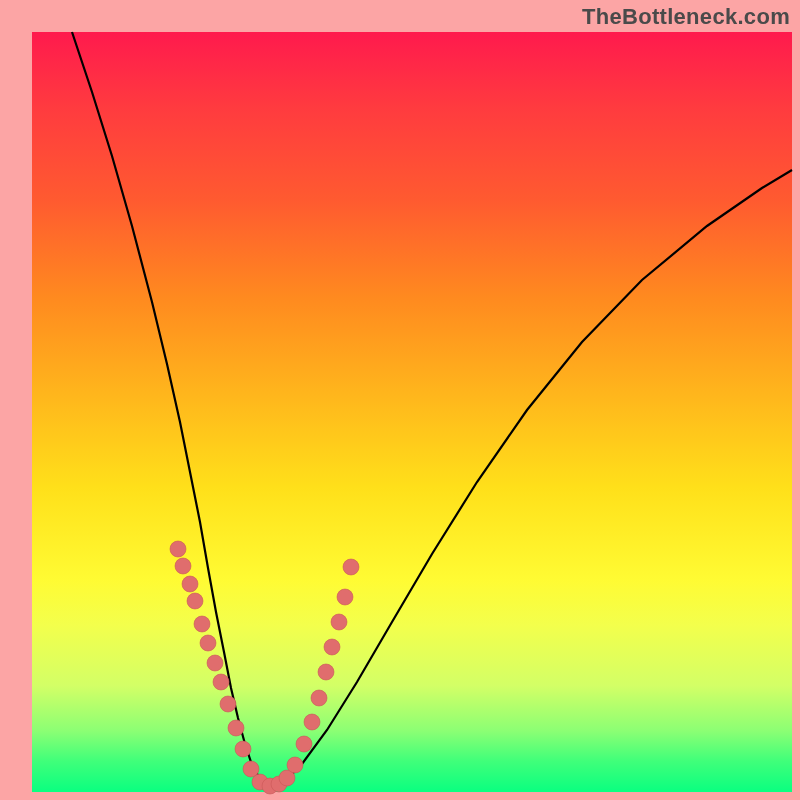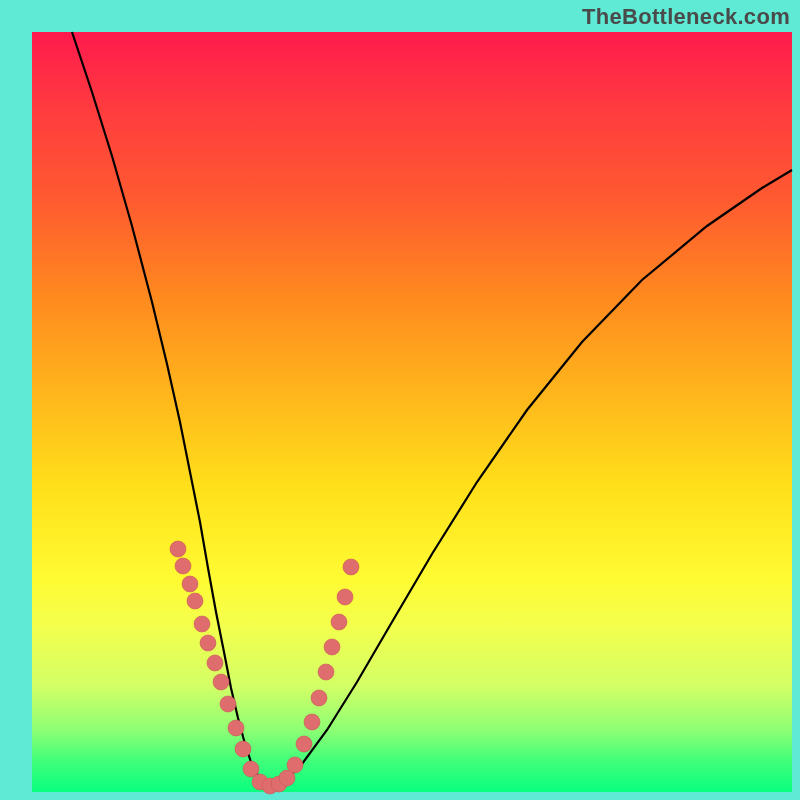--- a/index.html
+++ b/index.html
@@ -8,21 +8,21 @@
     width: 800px;
     height: 800px;
     overflow: hidden;
     background: #000;
     font-family: Arial, Helvetica, sans-serif;
   }
   .frame {
     position: relative;
     width: 800px;
     height: 800px;
-    background: #5eead4;
+    background: #fca5a5;
   }
   .plot-area {
     position: absolute;
     left: 32px;
     top: 32px;
     width: 760px;
     height: 760px;
     background: linear-gradient(
       to bottom,
       #ff1a4d 0%,

